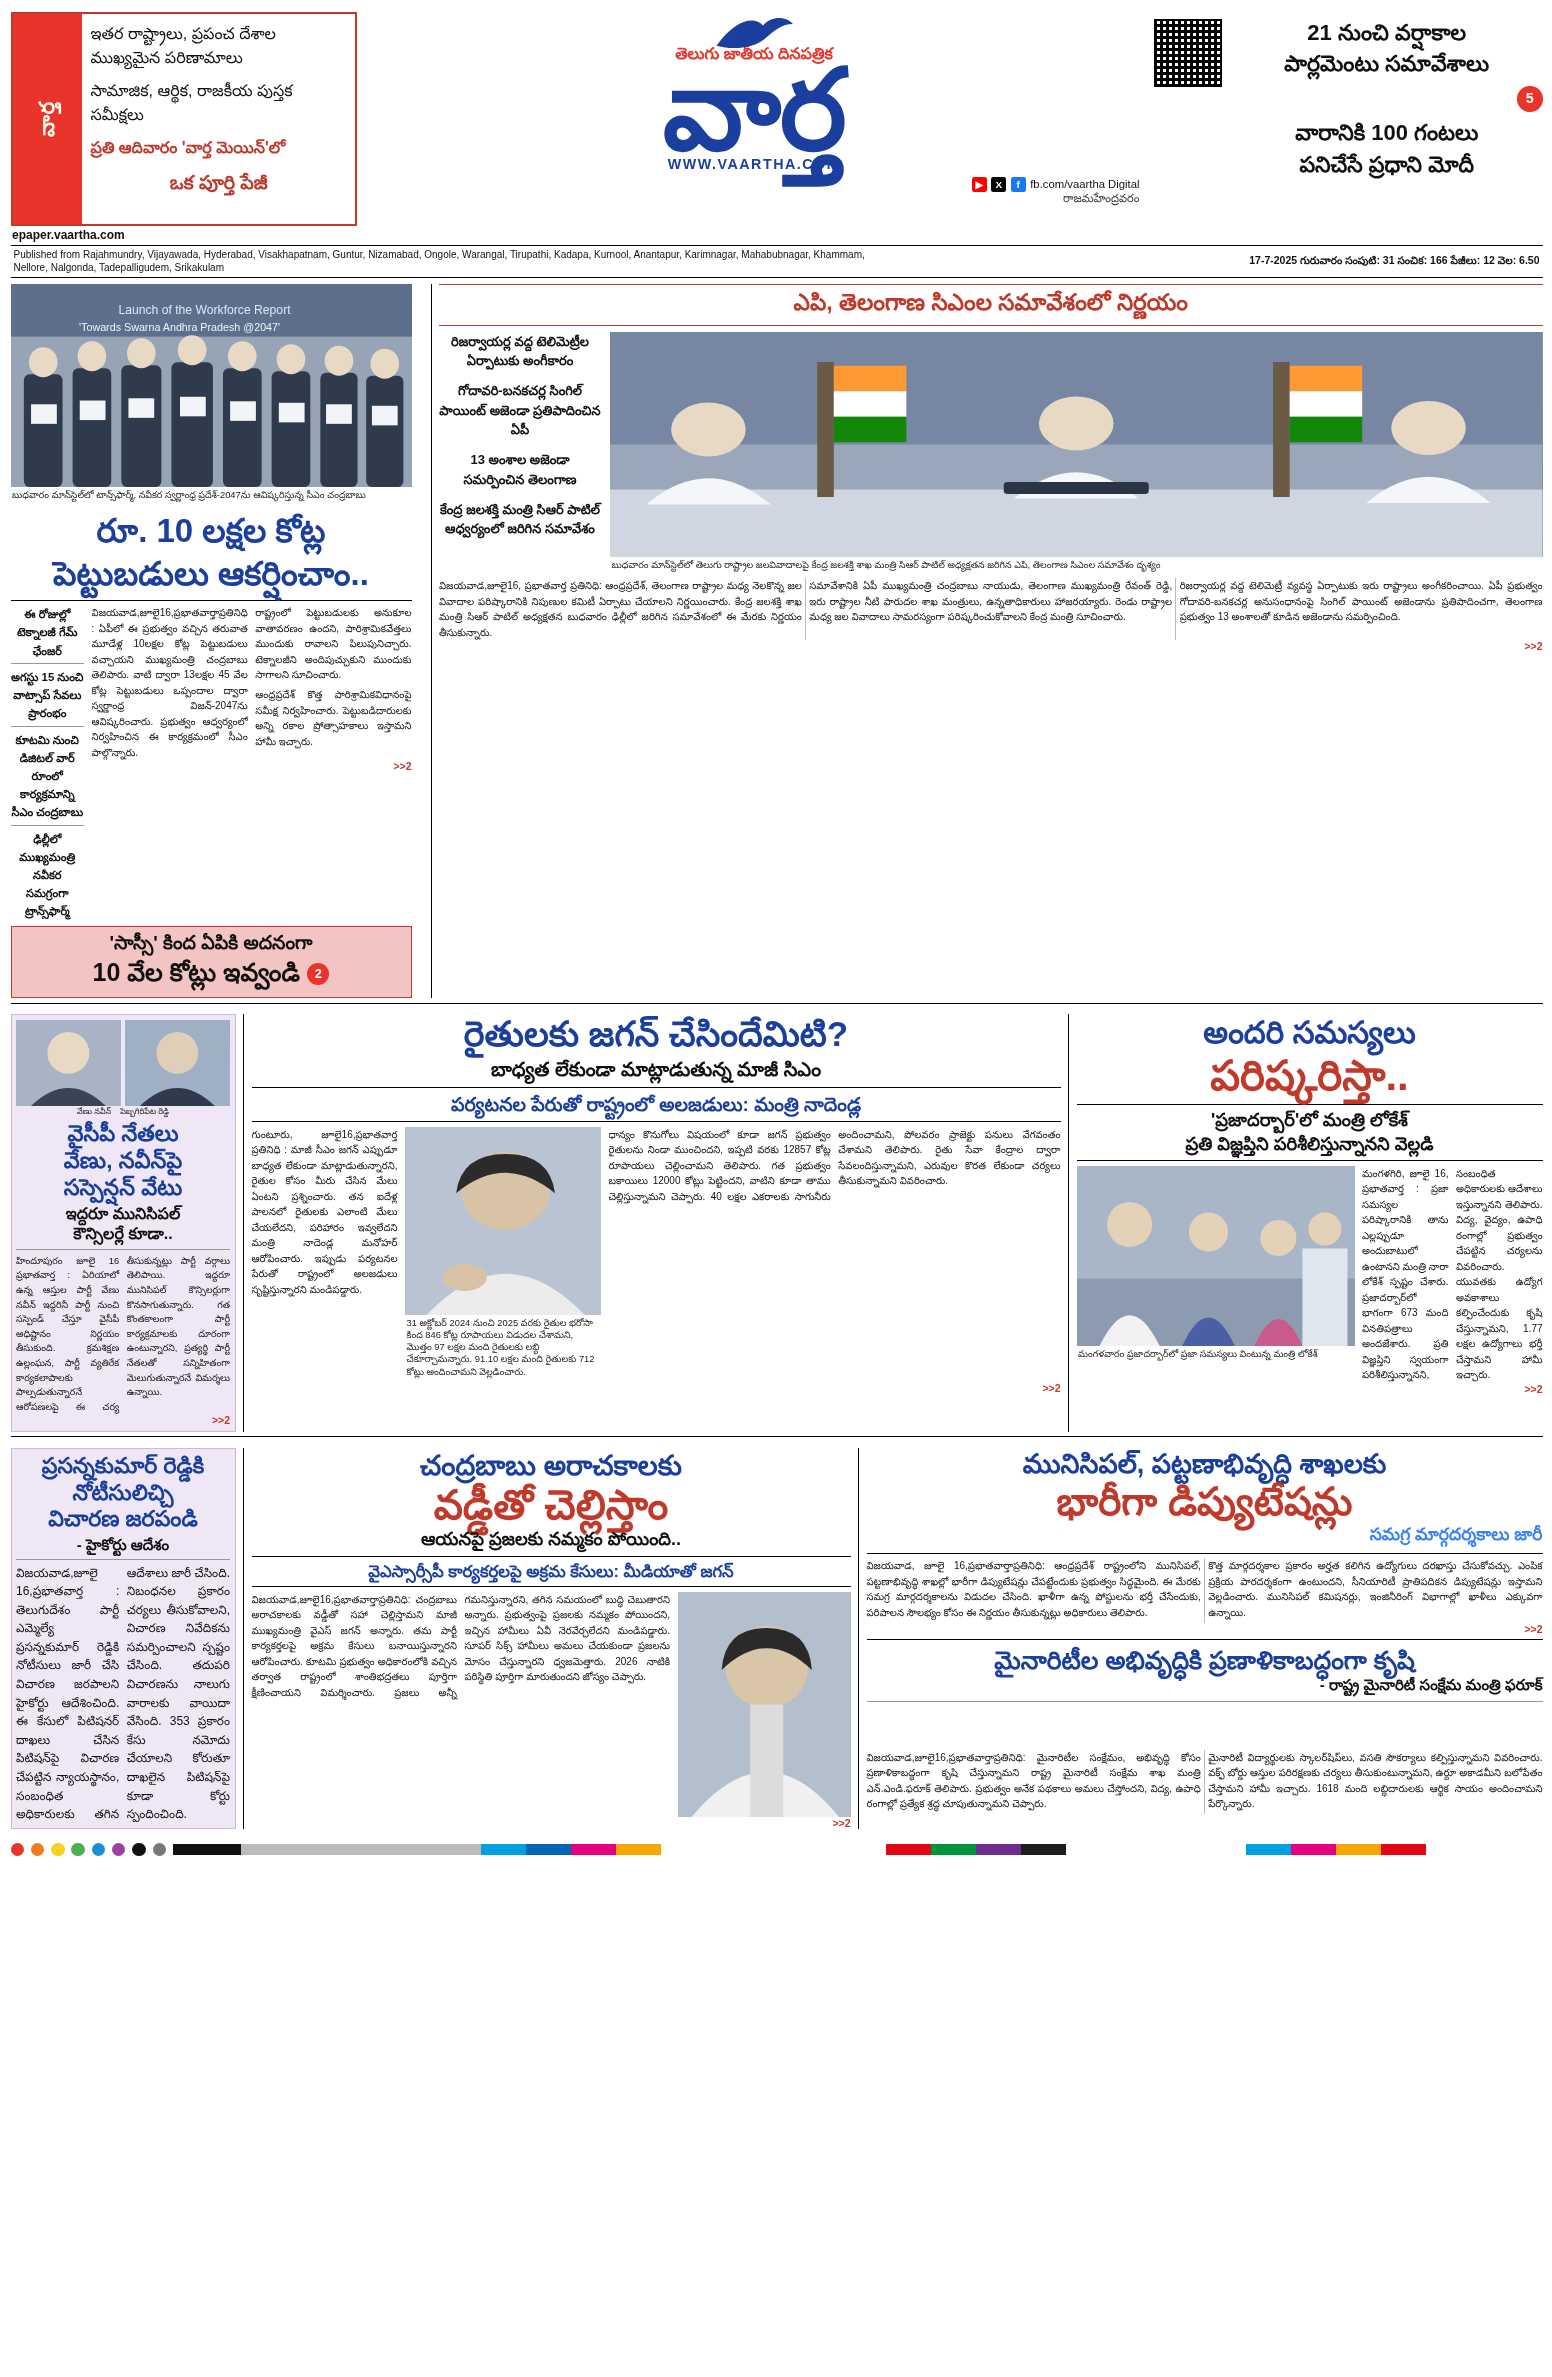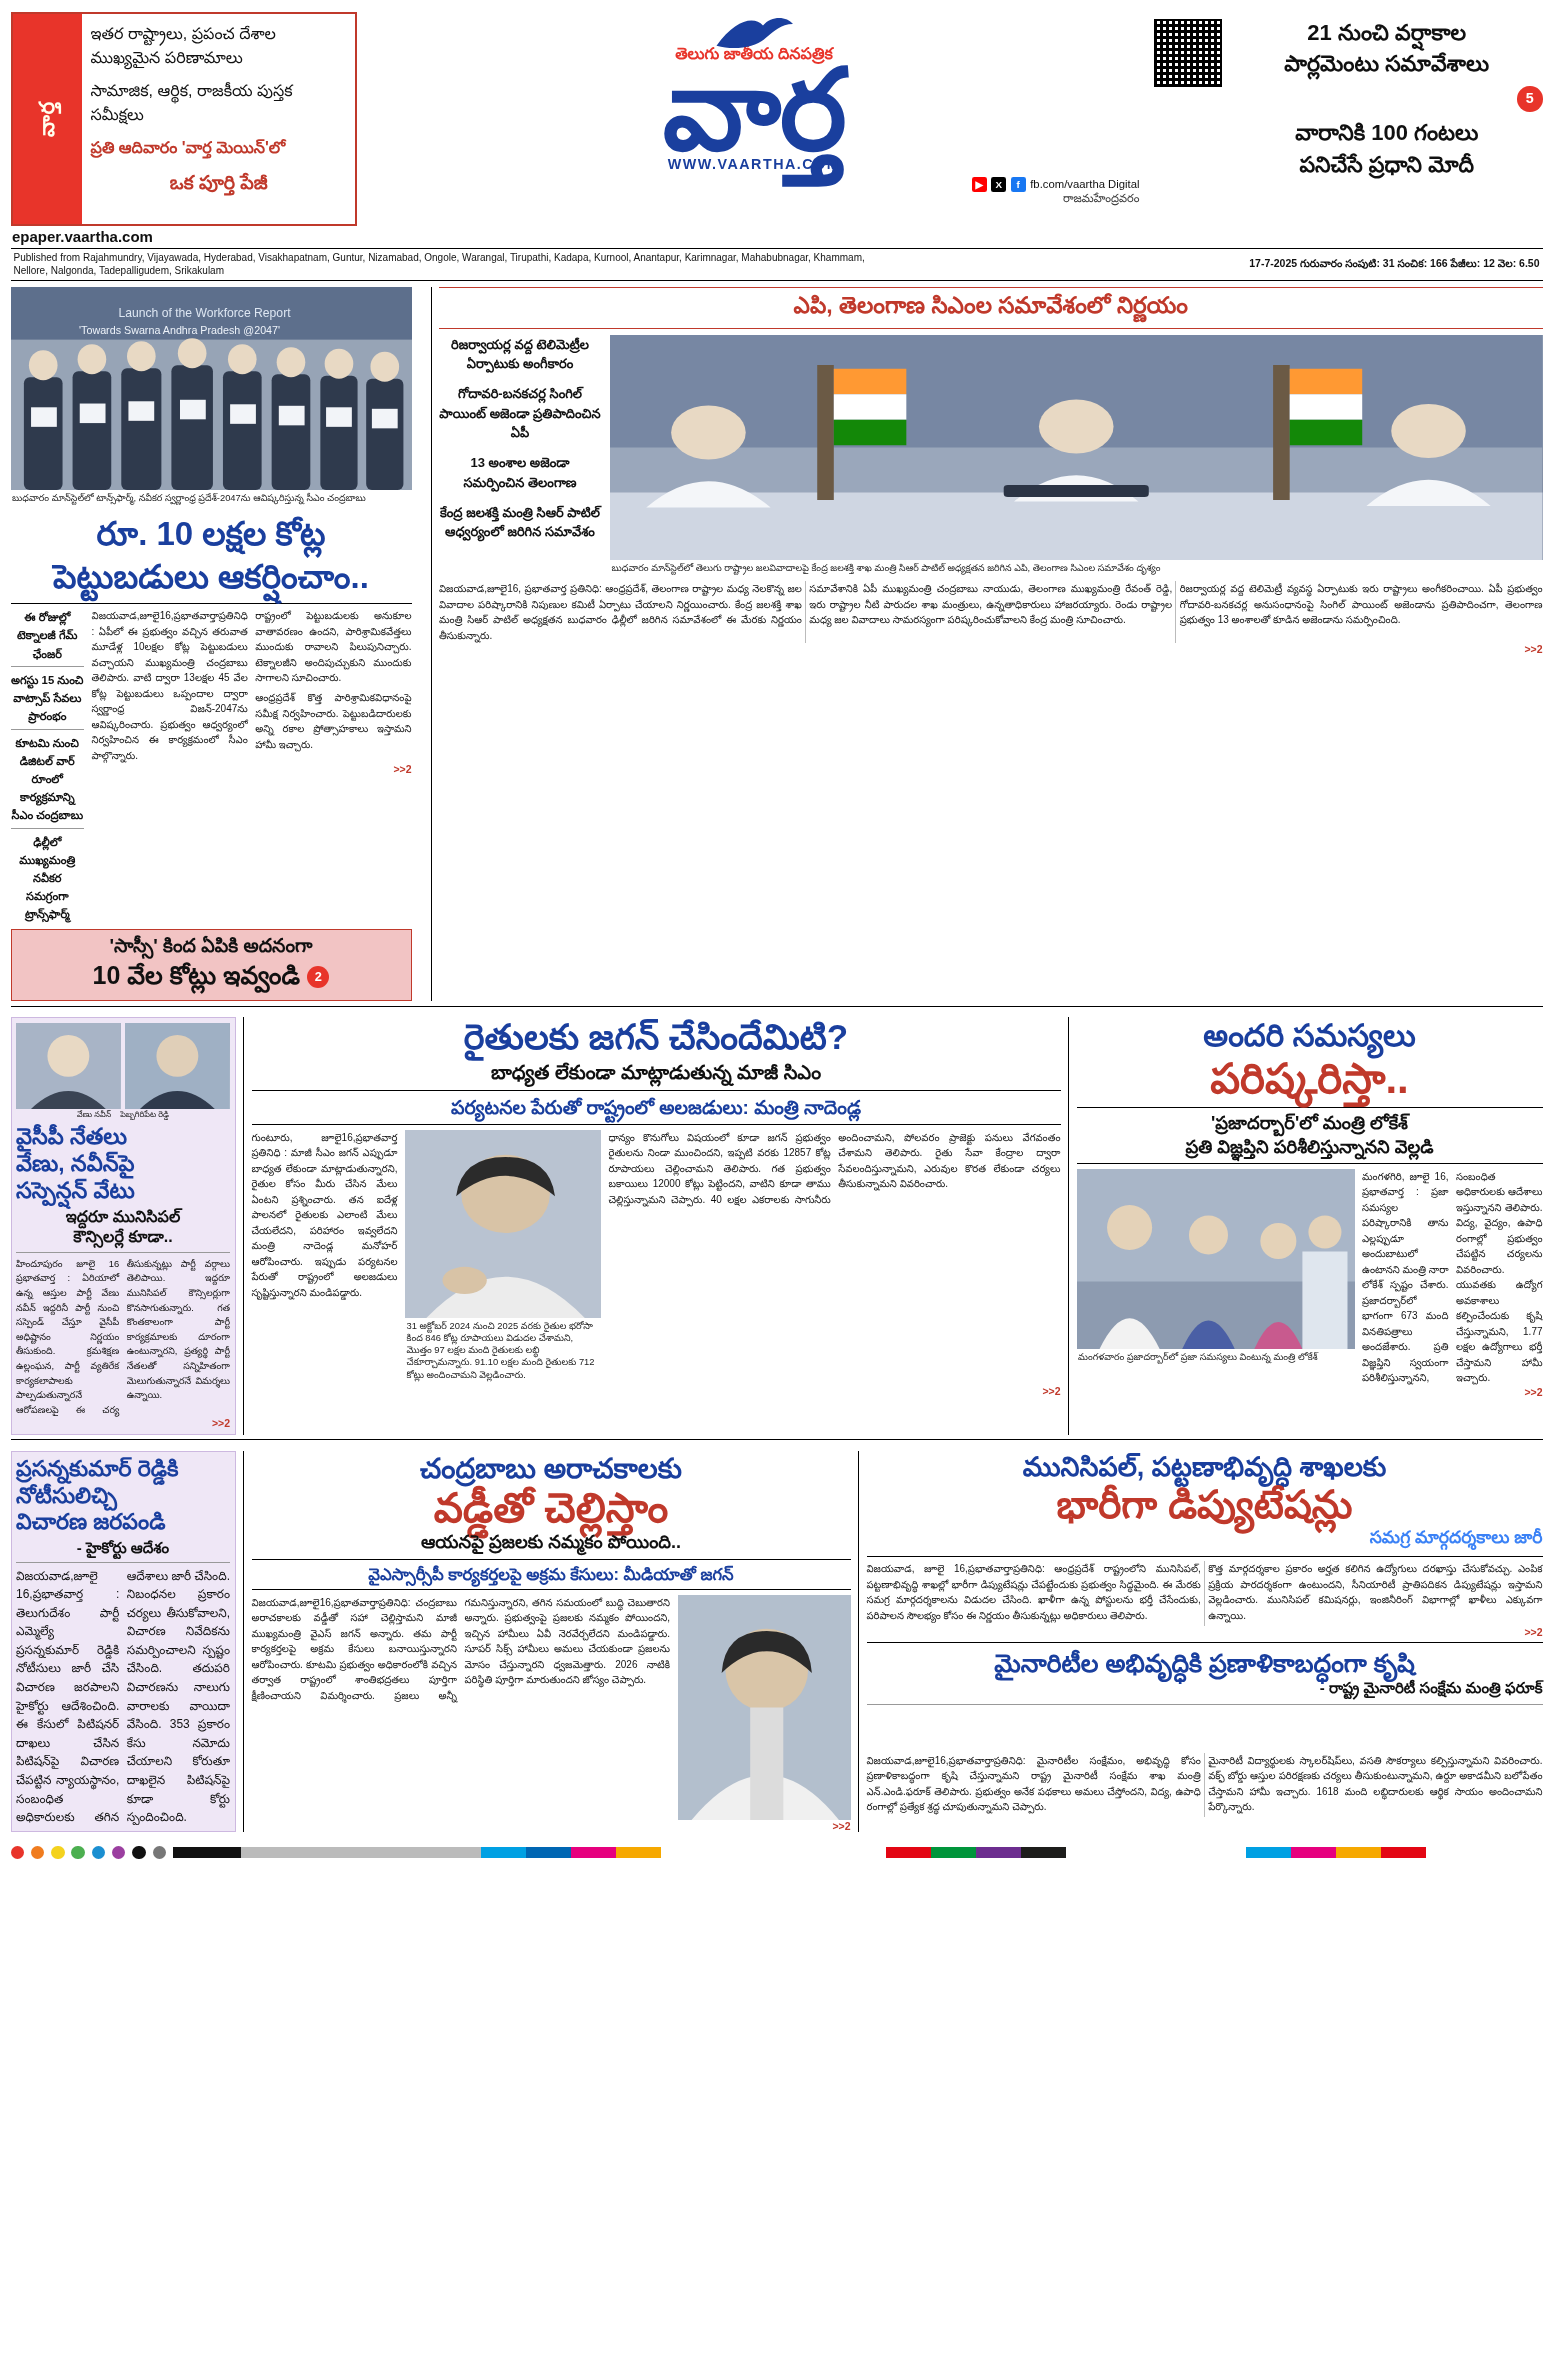--- a/index.html
+++ b/index.html
@@ -57,21 +57,21 @@
     font-size: 16px;
     line-height: 1.5;
     color: #111;
   }
   .mast-left-body p { margin: 0 0 9px 0; }
   .mast-left-body .redline { color: #c0392b; font-weight: bold; }
   .mast-left-body .bigred {
     color: #c0392b; font-weight: bold; font-size: 19px; text-align: center; margin-top: 3px;
   }
   .mast-epaper {
-    font-size: 15px;
+    font-size: 12px;
     font-weight: bold;
     color: #111;
     padding: 1.5px 0 0 1.5px;
   }
 
   .mast-center {
     flex: 1;
     text-align: center;
     position: relative;
     padding-top: 6px;
@@ -205,21 +205,21 @@
   .more { color: #c0392b; font-weight: bold; font-size: 10.5px; }
 
   
   .sec-mid { display: flex; gap: 7.5px; padding-top: 6px; }
   .mid-a { width: 225px; }
   .mid-b { flex: 1; }
   .mid-c { width: 466px; }
 
   .purple-box { background: #efe7f6; border: 0.8px solid #cdb8e0; padding: 4.5px; }
   .mugshot { background: linear-gradient(150deg,#7d8ba0,#c9d2dd); height: 86px; }
-  .head-blue-c { font-size: 25px; font-weight: bold; color: #1a3f9e; text-align: left; line-height: 1.2; }
+  .head-blue-c { font-size: 25px; font-weight: bold; color: #1a3f9e; text-align: center; line-height: 1.2; }
 
   .h-big-blue { font-size: 35px; font-weight: bold; color: #1a3f9e; text-align: center; line-height: 1.15; }
   .h-mid-blue { font-size: 25px; font-weight: bold; color: #1a3f9e; text-align: center; line-height: 1.25; }
   .h-mid-black { font-size: 19.5px; font-weight: bold; color: #111; text-align: center; line-height: 1.3; }
   .h-big-red { font-size: 42px; font-weight: bold; color: #c0392b; text-align: center; line-height: 1.1; }
 
   .portrait { background: linear-gradient(150deg,#5d6b83,#c5cfdb); }
 
   
   .sec-bot { display: flex; gap: 7.5px; padding-top: 6px; }

